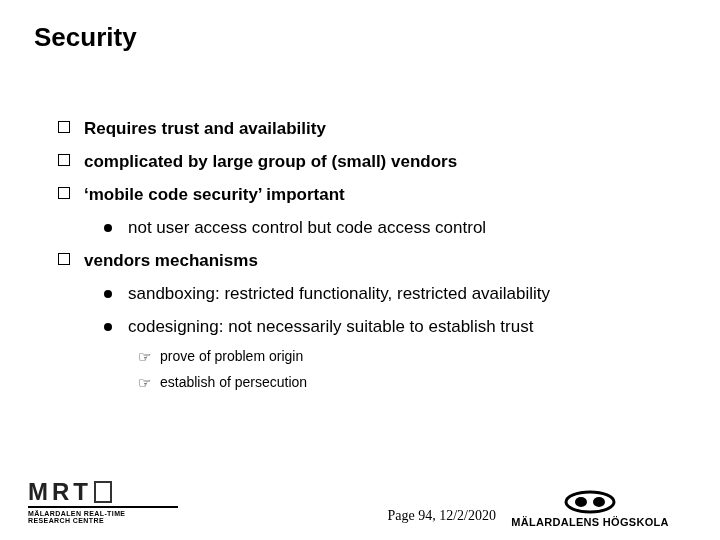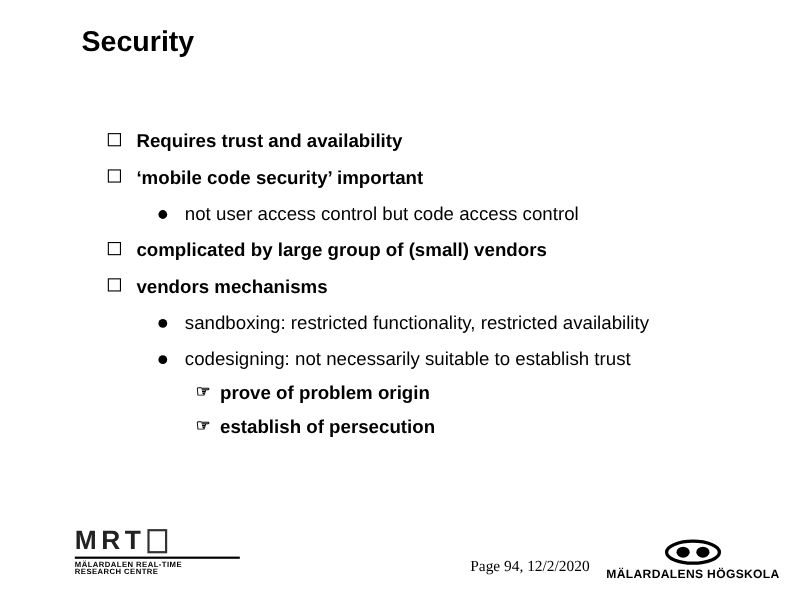--- a/index.html
+++ b/index.html
@@ -11,21 +11,20 @@
     font-family: Arial, Helvetica, sans-serif;
     color: #000;
     overflow: hidden;
     position: relative;
   }
   .slide {
     position: relative;
     width: 676px;
     height: 540px;
     box-sizing: border-box;
-    margin-left: 40px;
   }
   .title {
     position: absolute;
     top: 22px;
     left: 34px;
     font-size: 26px;
     font-weight: bold;
   }
   .content {
     position: absolute;
@@ -63,22 +62,22 @@
   .l2 > li::before {
     content: "";
     position: absolute;
     left: 0; top: 7px;
     width: 8px; height: 8px;
     background: #000;
     border-radius: 50%;
   }
   ul.l3 { margin-top: 8px; }
   .l3 > li {
-    font-size: 17px;
-    font-weight: bold;
+    font-size: 14px;
+    font-weight: normal;
     padding-left: 22px;
     position: relative;
     margin-bottom: 8px;
     margin-left: 10px;
     line-height: 1.35;
   }
   .l3 > li::before {
     content: "☞";
     position: absolute;
     left: 0; top: 0;
@@ -145,27 +144,27 @@
 </head>
 <body>
 
 <div class="slide">
 
   <div class="title">Security</div>
 
   <div class="content">
     <ul class="l1">
       <li>Requires trust and availability</li>
+      <li>complicated by large group of (small) vendors</li>
       <li>
         <span>‘mobile code security’ important</span>
         <ul class="l2">
           <li>not user access control but code access control</li>
         </ul>
       </li>
-      <li>complicated by large group of (small) vendors</li>
       <li>
         <span>vendors mechanisms</span>
         <ul class="l2">
           <li>sandboxing: restricted functionality, restricted availability</li>
           <li>
             <span>codesigning: not necessarily suitable to establish trust</span>
             <ul class="l3">
               <li>prove of problem origin</li>
               <li>establish of persecution</li>
             </ul>

